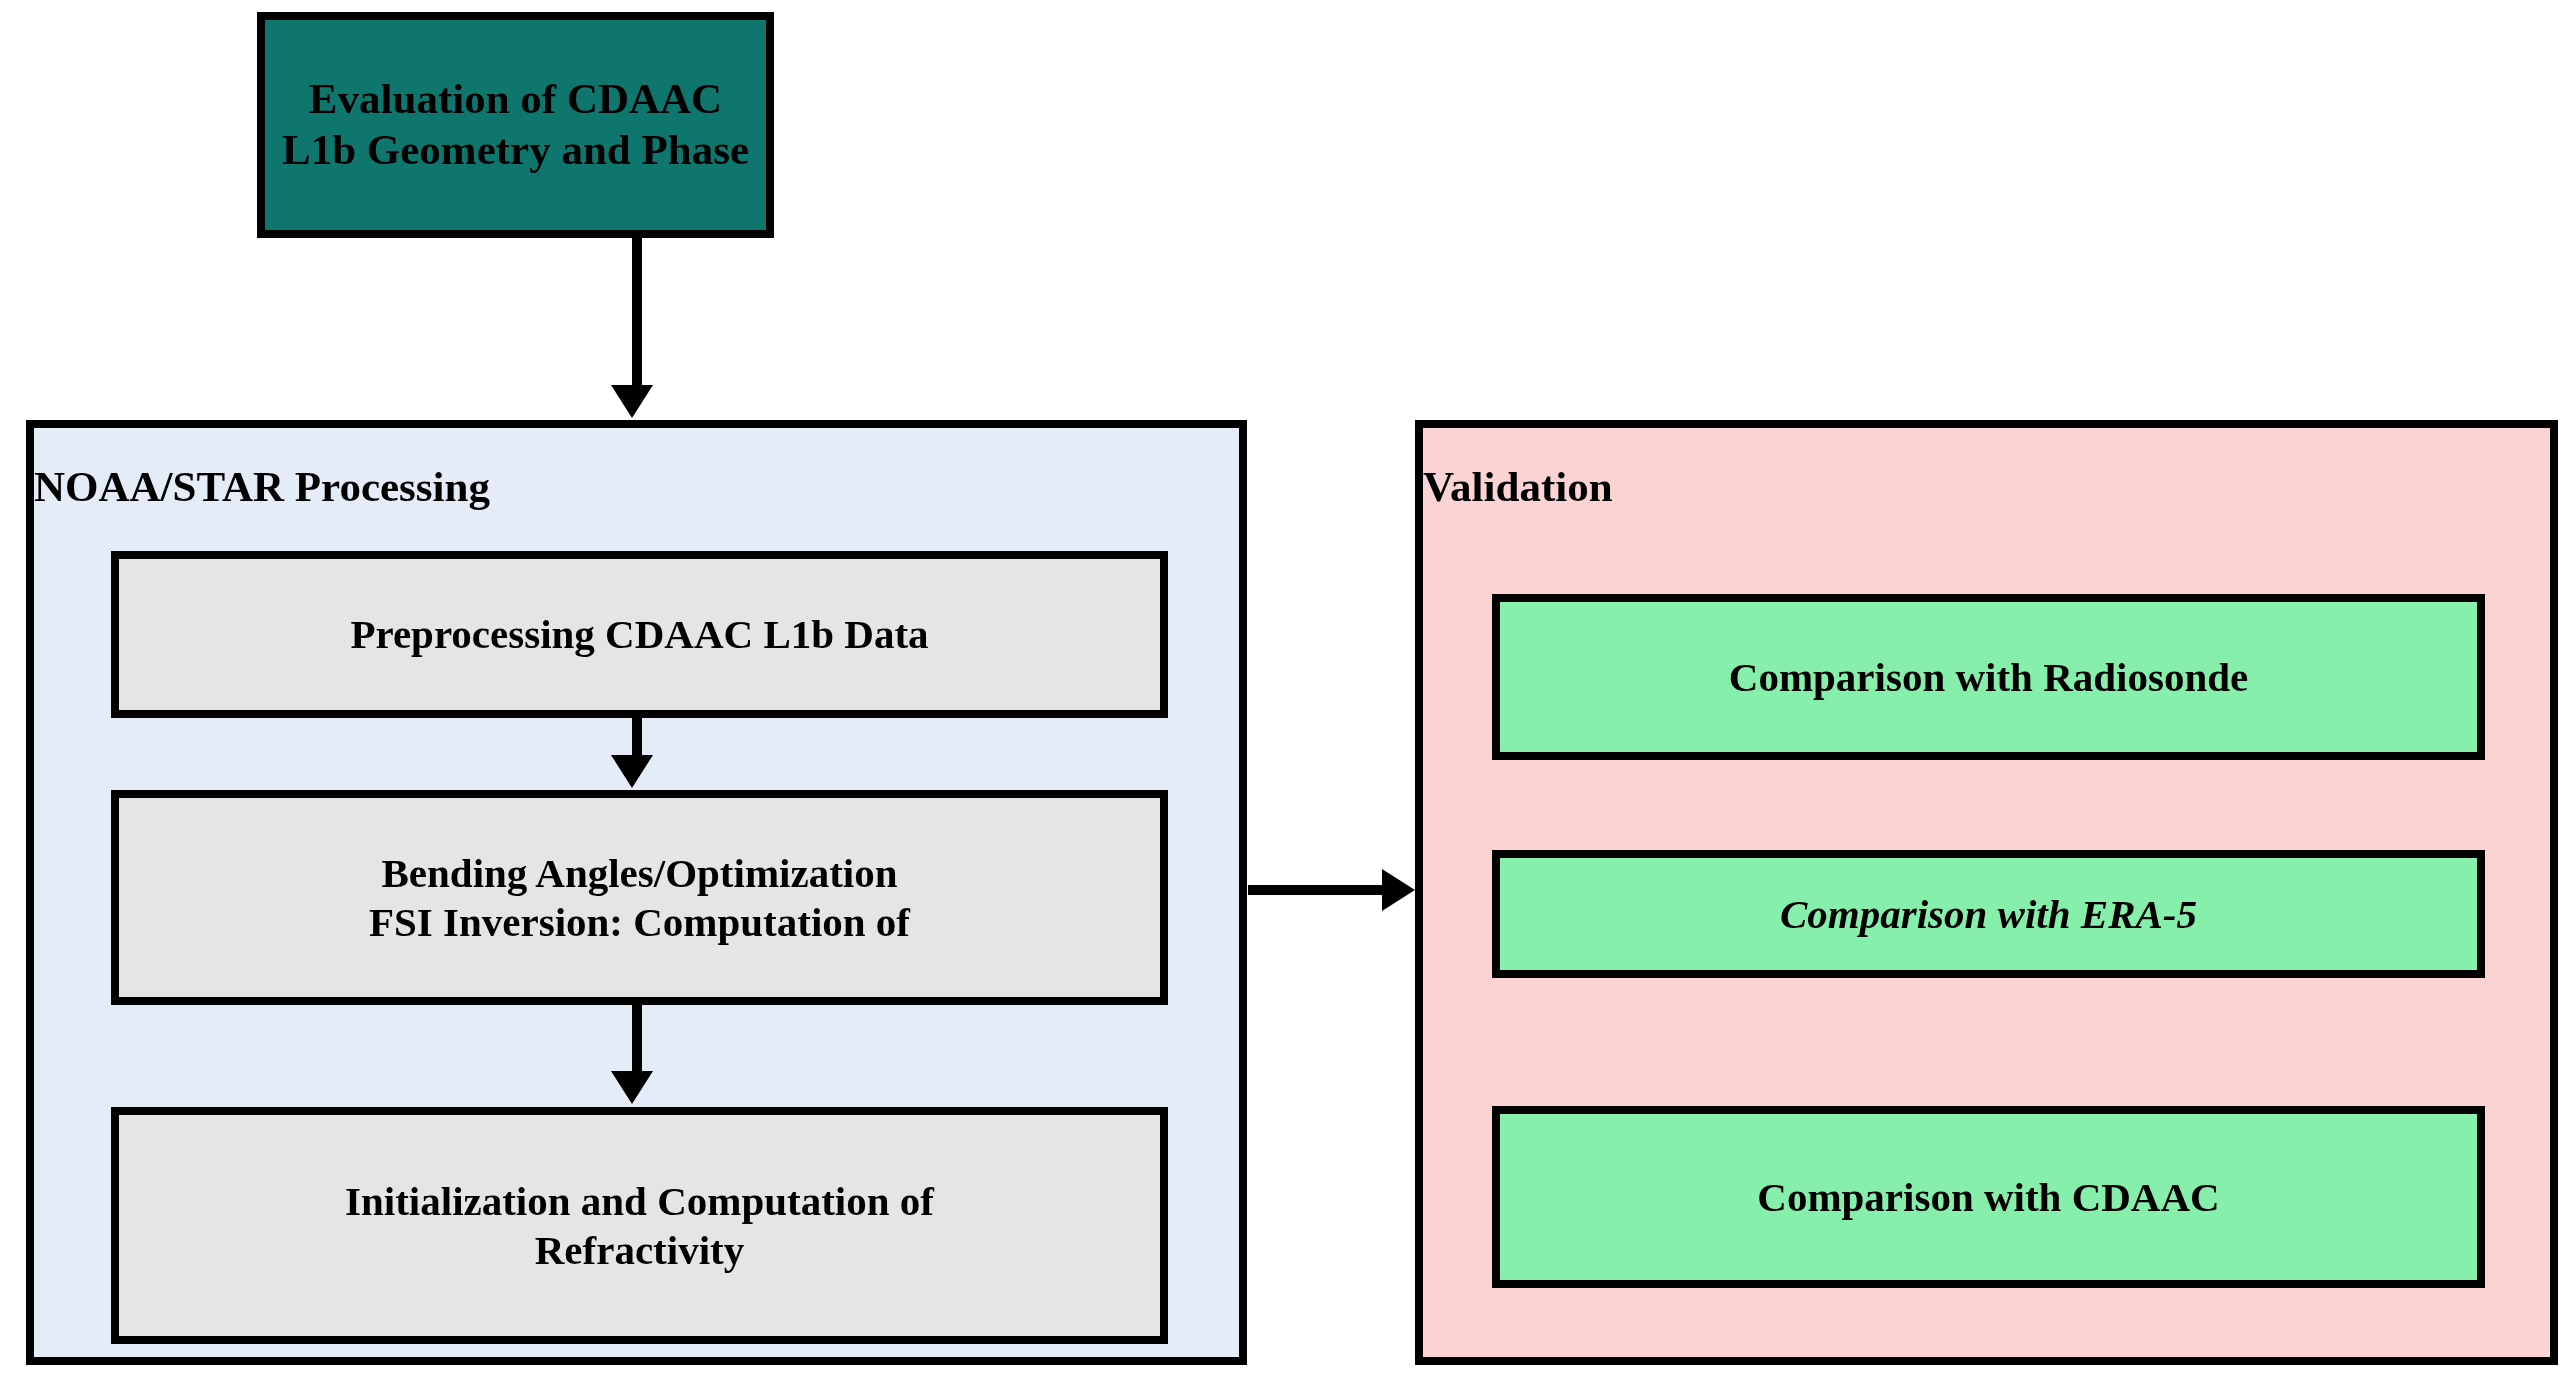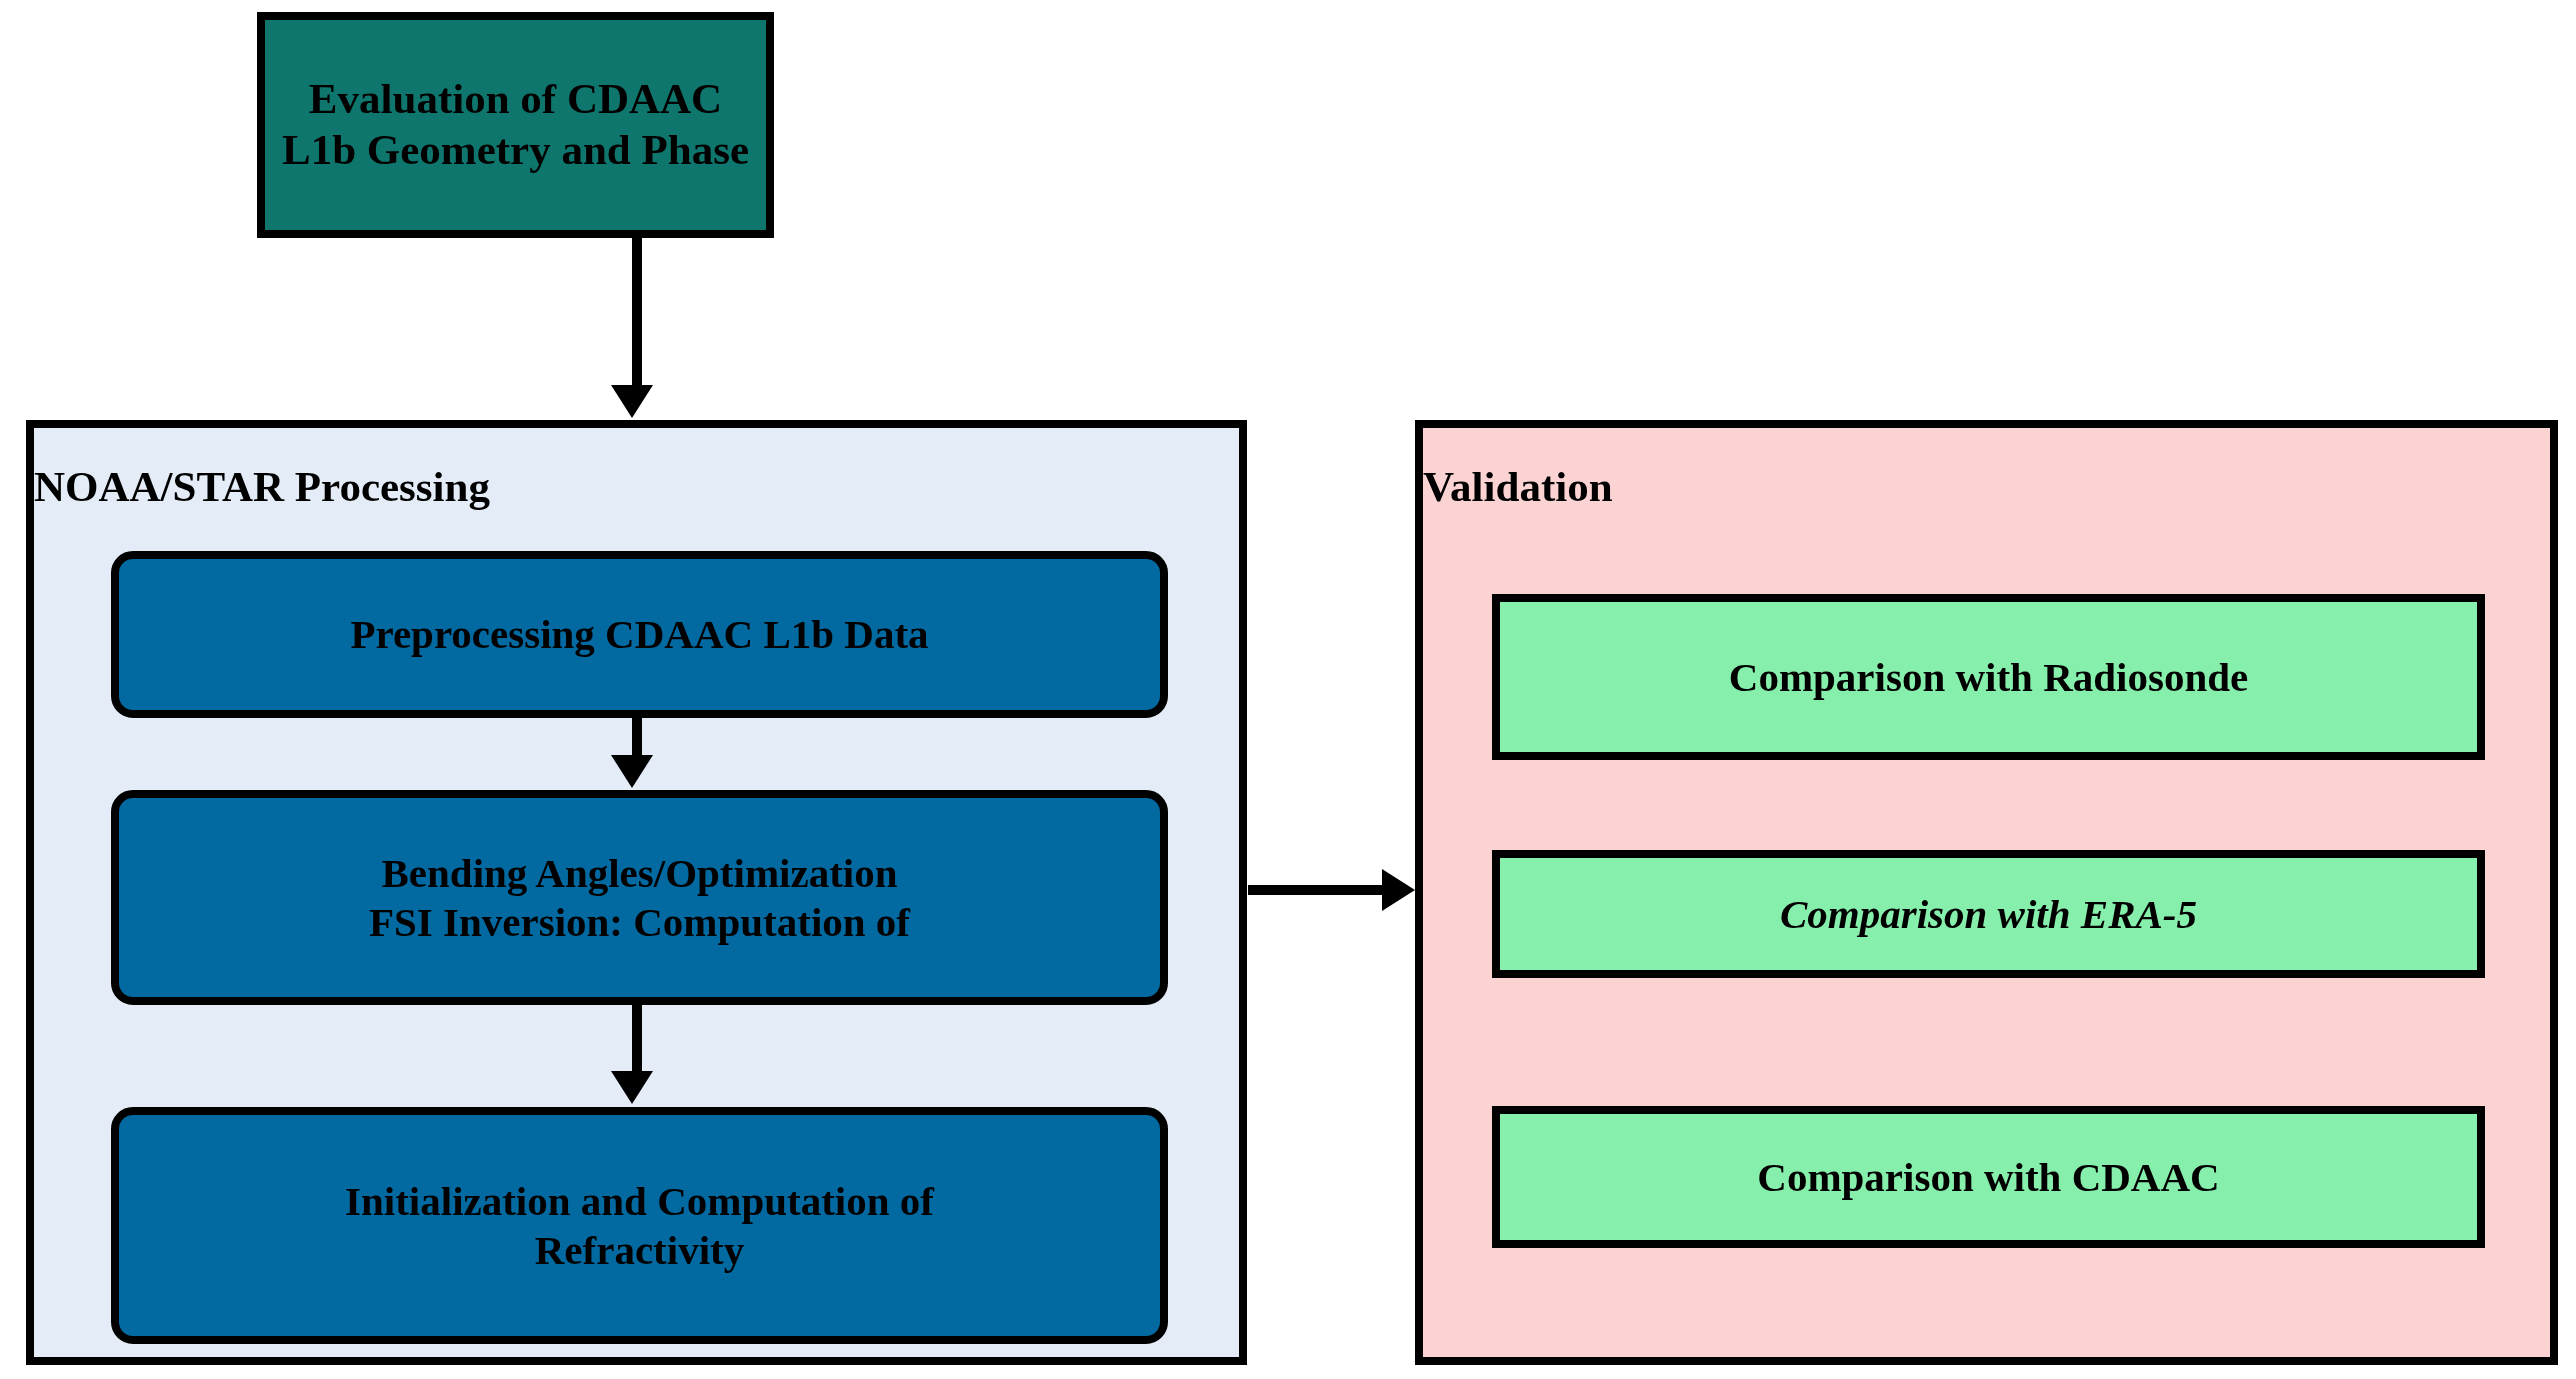--- a/index.html
+++ b/index.html
@@ -77,35 +77,34 @@
     width: 1143px;
     height: 945px;
     background: #fbd3d3;
   }
   #right-panel .panel-title {
     top: 34px;
     font-size: 43px;
   }
 
   .proc-box {
-    background: #0369a1;
+    background: #e5e5e5;
     font-size: 41px;
-    border-radius: 22px;
   }
   #proc-1 { left: 111px; top: 551px;  width: 1057px; height: 167px; }
   #proc-2 { left: 111px; top: 790px;  width: 1057px; height: 215px; }
   #proc-3 { left: 111px; top: 1107px; width: 1057px; height: 237px; }
 
   .valid-box {
     background: #86efac;
     font-size: 41px;
   }
   #valid-1 { left: 1492px; top: 594px;  width: 993px; height: 166px; }
   #valid-2 { left: 1492px; top: 850px; width: 993px; height: 128px; font-style: italic; }
-  #valid-3 { left: 1492px; top: 1106px; width: 993px; height: 142px; }
+  #valid-3 { left: 1492px; top: 1106px; width: 993px; height: 182px; }
 
   
   .conn {
     position: absolute;
   }
   .v-line {
     position: absolute;
     width: 9.8px;
     background: #000000;
   }

